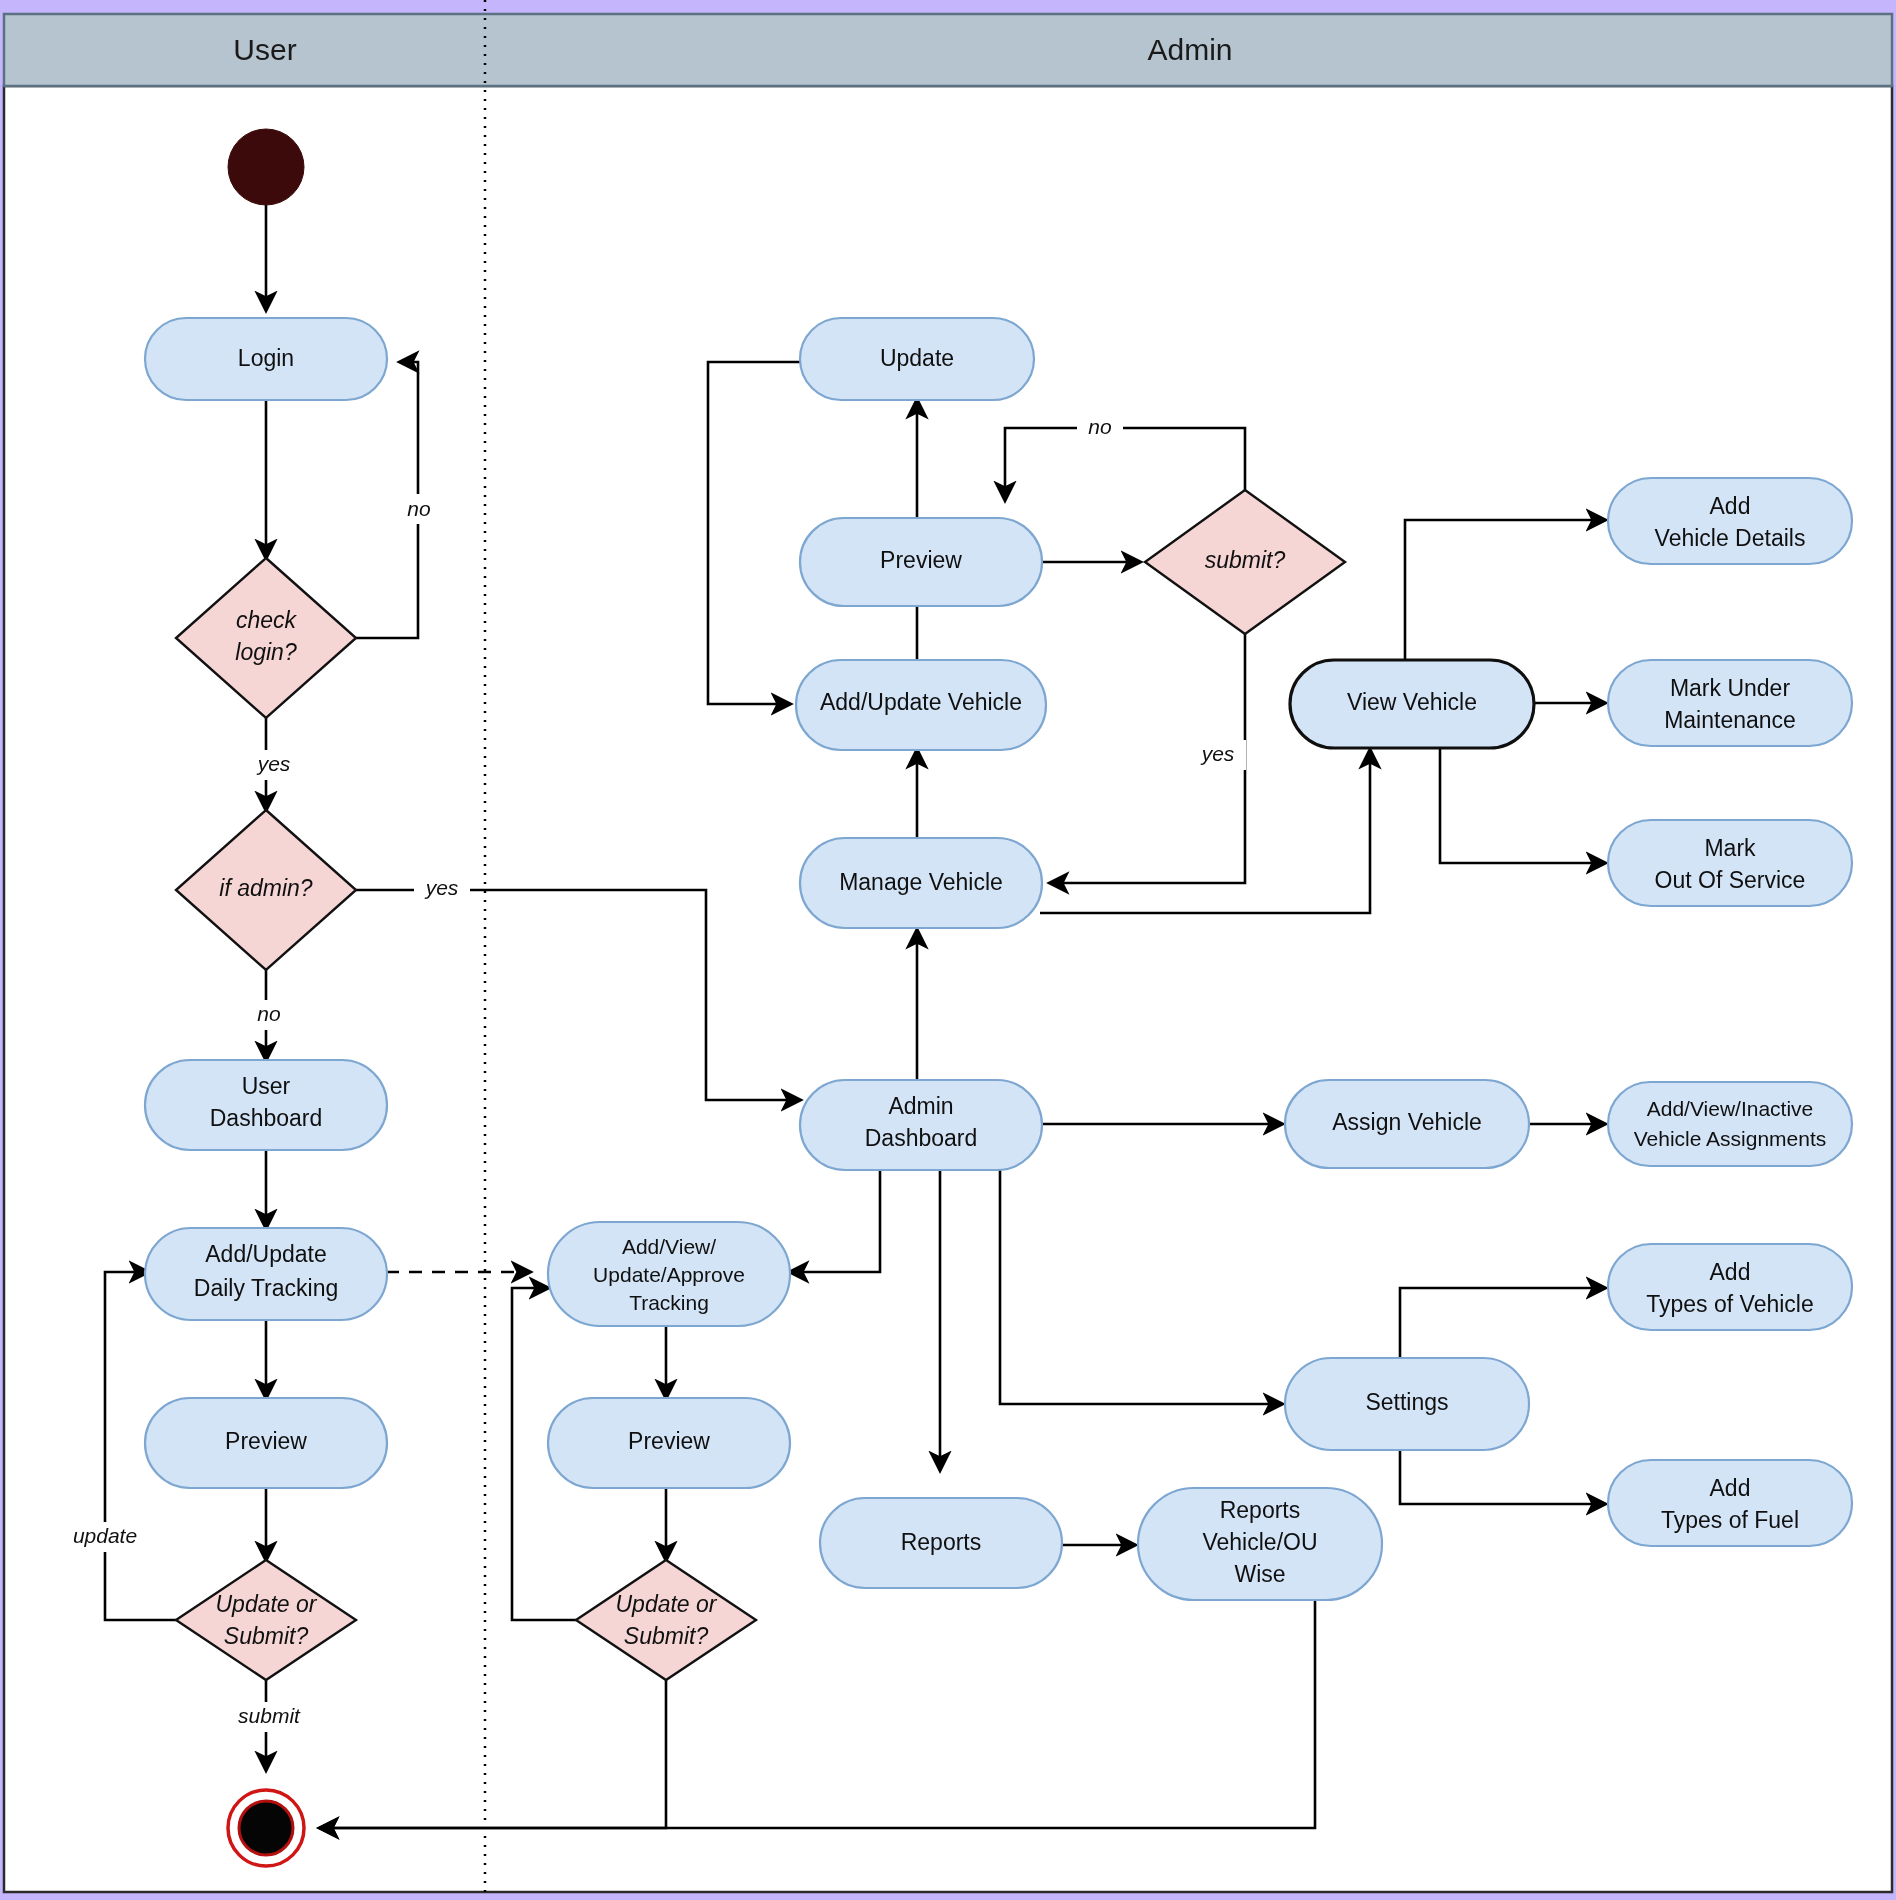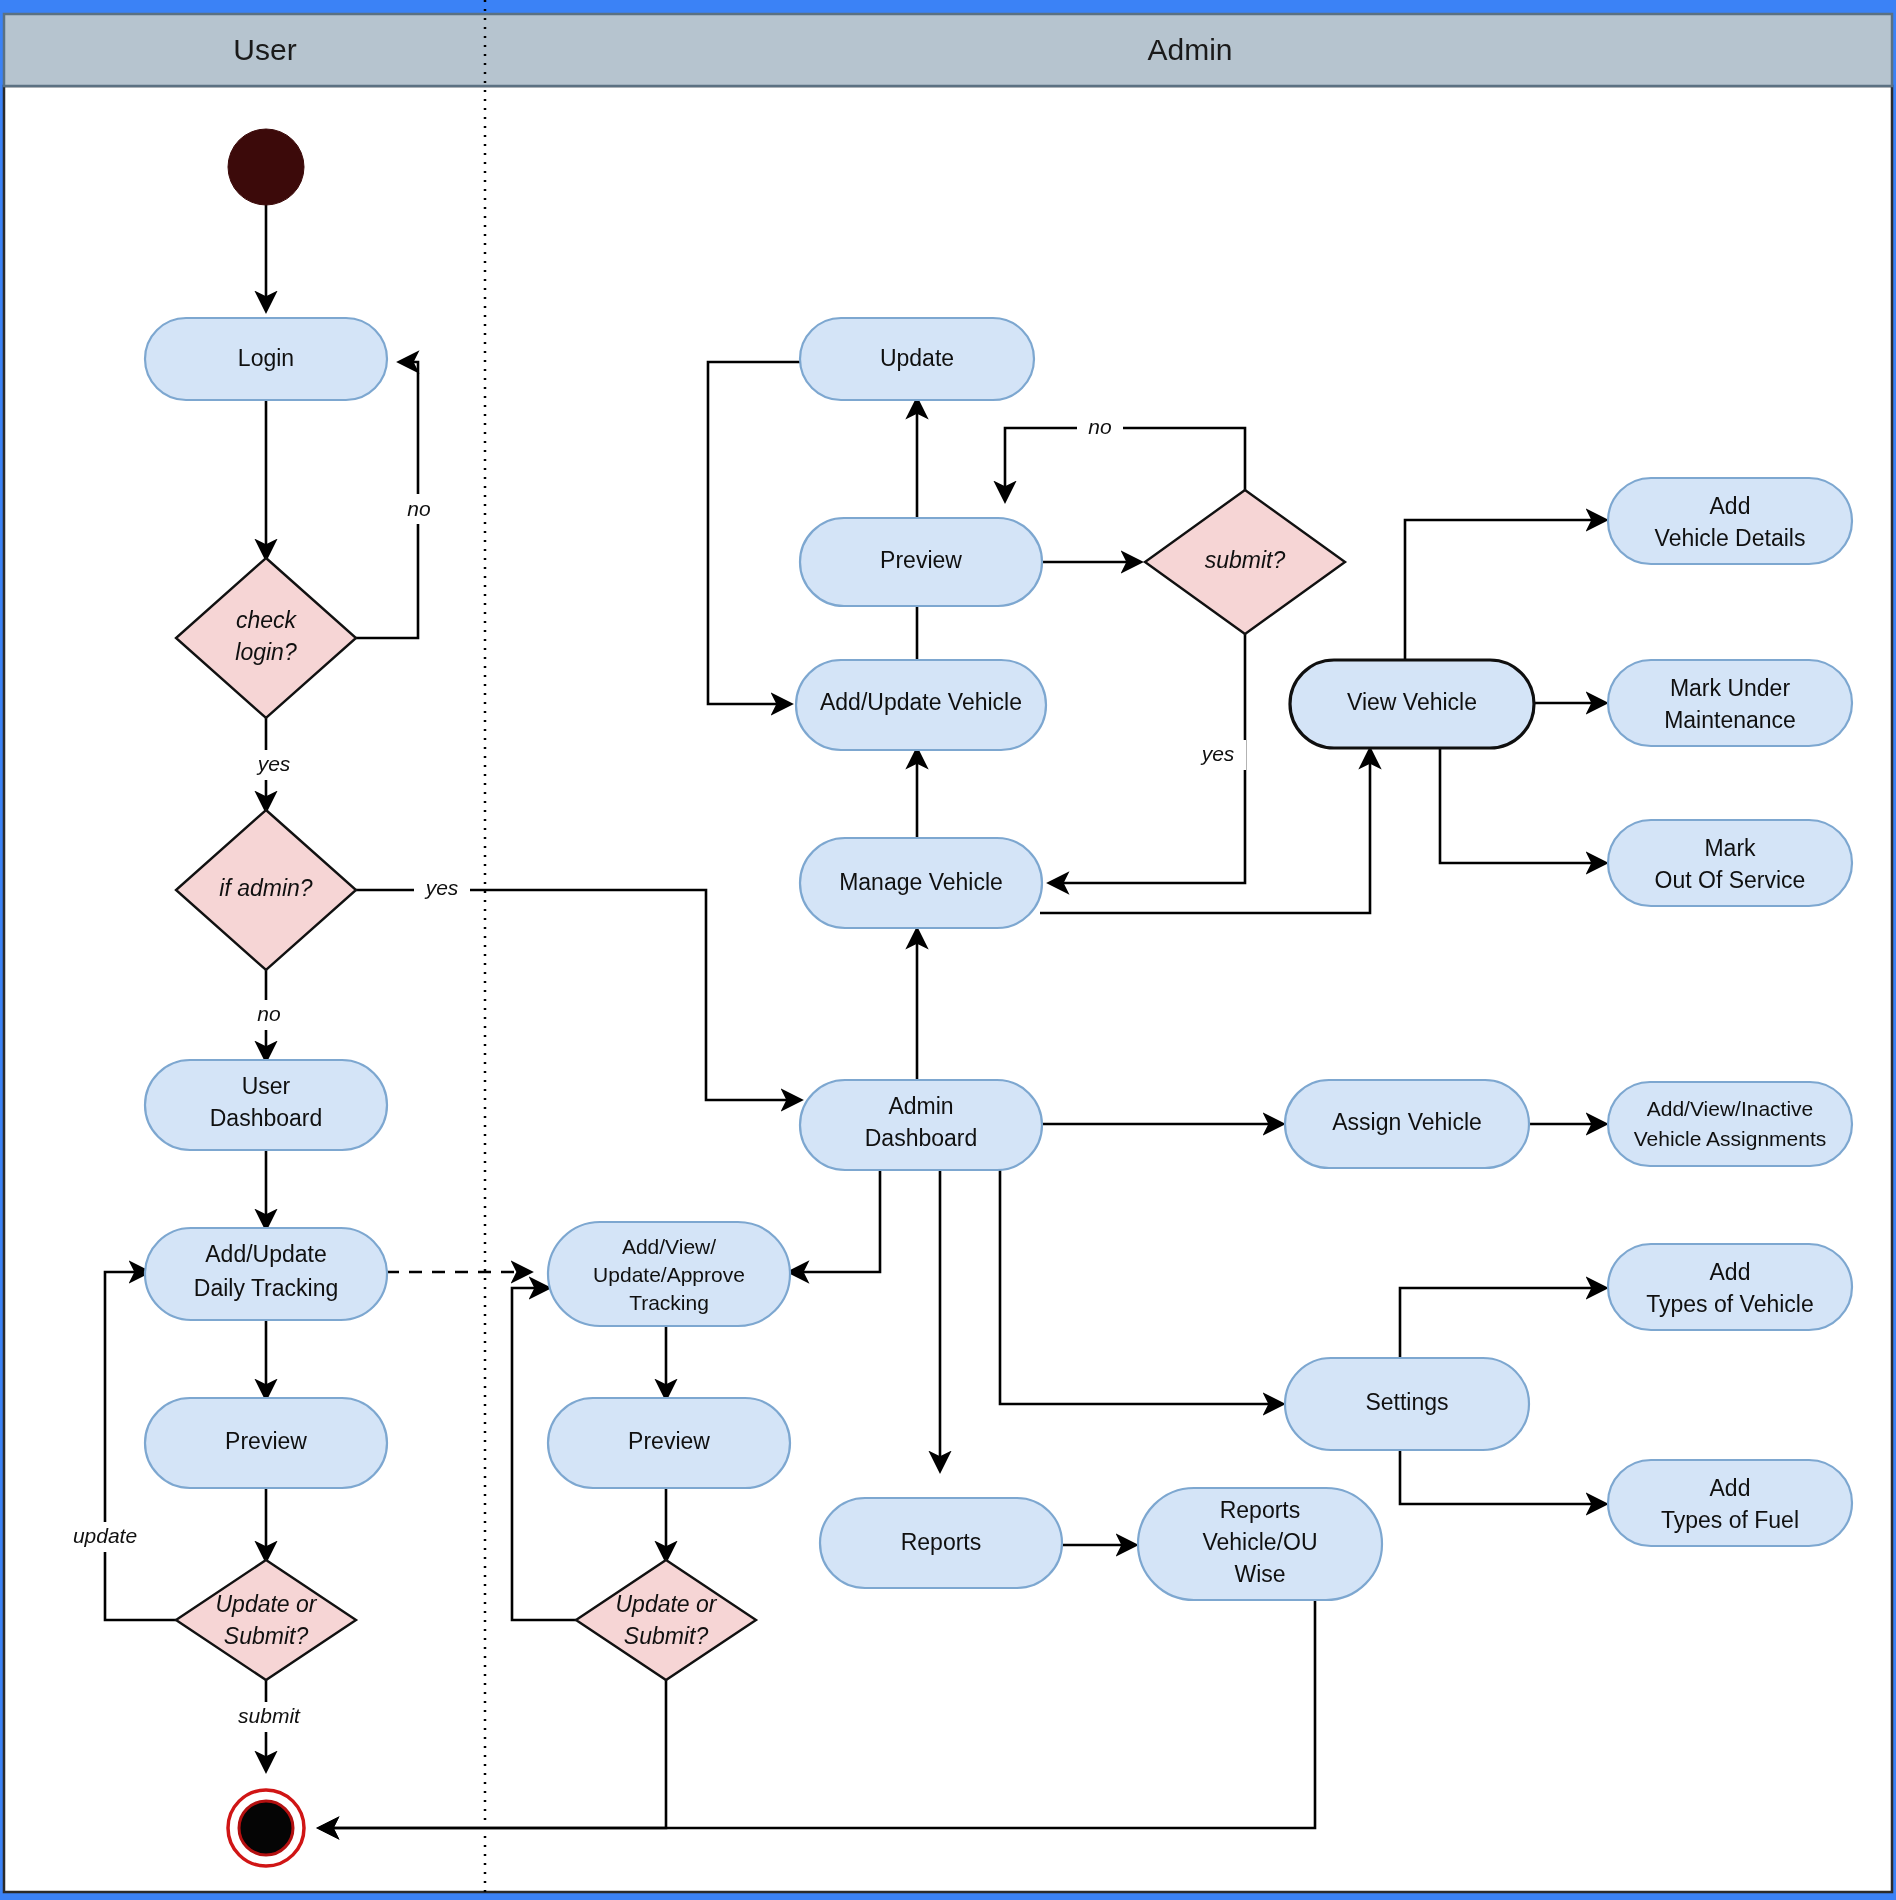--- a/index.html
+++ b/index.html
@@ -6,21 +6,21 @@
   html, body {
     margin: 0;
     padding: 0;
     background: #ffffff;
     font-family: "Liberation Sans", "DejaVu Sans", sans-serif;
   }
   #canvas {
     position: relative;
     width: 1896px;
     height: 1900px;
-    background: #3b82f6;
+    background: #c4b5fd;
     overflow: hidden;
   }
   svg#diagram {
     position: absolute;
     left: 0; top: 0;
     width: 1896px;
     height: 1900px;
   }
   .lane-header-rect {
     fill: #b6c4cf;

